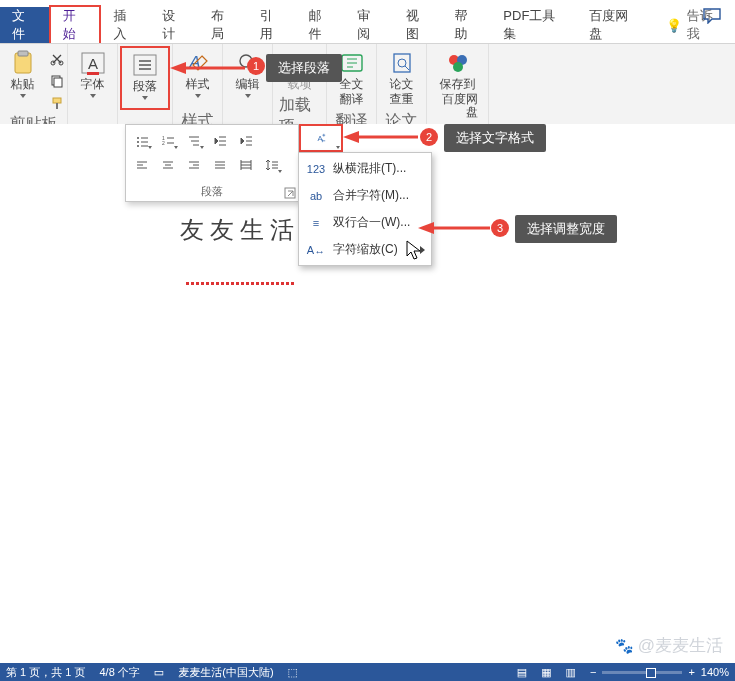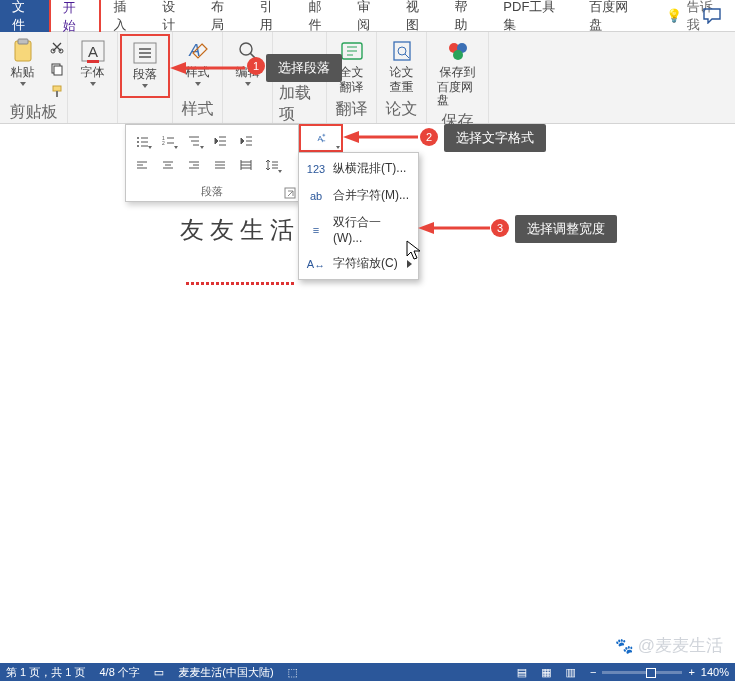--- a/index.html
+++ b/index.html
@@ -1,33 +1,33 @@
 <!DOCTYPE html>
 <html><head>
 <meta charset="utf-8">
 <style>
 *{box-sizing:border-box;margin:0;padding:0;font-family:"Microsoft YaHei",SimSun,sans-serif}
 body{width:735px;height:681px;overflow:hidden;background:#fff;position:relative;font-size:12px}
 
 
-.tabstrip{height:32px;background:#fff;display:flex;align-items:center;border-bottom:1px solid #d4d4d4;position:relative}
+.tabstrip{height:44px;background:#fff;display:flex;align-items:flex-end;border-bottom:1px solid #d4d4d4;position:relative}
 .tab{padding:0 12px;display:flex;align-items:center;color:#444;cursor:pointer;font-size:13px}
 .tab-file{background:#2b579a;color:#fff}
 .tab-active{border:2px solid #e8443a;border-bottom:none;color:#4c1d95}
 .bulb{margin-left:4px;display:flex;align-items:center;gap:4px;color:#666}
 .comment-ico{position:absolute;right:14px;top:8px;color:#2b579a}
 
 
 .ribbon{height:92px;background:#f3f3f3;border-bottom:1px solid #d4d4d4;display:flex;position:relative}
 .grp{border-right:1px solid #e1e1e1;display:flex;flex-direction:column;align-items:center;padding:4px 6px 0;position:relative}
 .grp-body{flex:1;display:flex;align-items:flex-start;gap:4px}
 .grp-label{font-size:16px;color:#666;padding:2px 0 3px}
 .bigbtn{display:flex;flex-direction:column;align-items:center;gap:2px;padding:2px 4px;min-width:42px;cursor:pointer}
 .bigbtn svg{width:28px;height:26px}
-.bigbtn-l{font-size:12px;color:#444;line-height:13px;text-align:left}
+.bigbtn-l{font-size:12px;color:#444;line-height:13px;text-align:right}
 .caret{width:0;height:0;border-left:3px solid transparent;border-right:3px solid transparent;border-top:4px solid #666;margin-top:1px}
 .clip-side{display:flex;flex-direction:column;gap:4px;padding-top:2px}
 .clip-side .sbtn{width:18px;height:18px;display:flex;align-items:center;justify-content:center}
 
 .active-box{border:2px solid #e8443a}
 
 
 .para-panel{position:absolute;left:125px;top:124px;width:174px;height:78px;background:#fff;border:1px solid #c6c6c6;box-shadow:2px 3px 6px rgba(0,0,0,.2);z-index:30}
 .para-rows{display:flex;flex-direction:column;padding:4px}
 .para-row{display:flex;gap:2px;padding:2px 0}
@@ -35,21 +35,21 @@
 .pbtn svg{width:14px;height:14px}
 .pbtn .mini-caret{position:absolute;right:1px;bottom:1px;width:0;height:0;border-left:2px solid transparent;border-right:2px solid transparent;border-top:3px solid #666}
 .para-lbl{text-align:center;font-size:11px;color:#666;padding:3px 0}
 .dlgexp{position:absolute;right:2px;bottom:2px;width:12px;height:12px}
 
 
 .textdir-box{position:absolute;left:299px;top:124px;width:44px;height:28px;border:2px solid #e8443a;z-index:35;display:flex;align-items:center;justify-content:center;background:#fff}
 .textdir-box .pbtn{width:100%;height:100%}
 
 
-.ddmenu{position:absolute;left:298px;top:152px;width:121px;background:#fff;border:1px solid #c6c6c6;box-shadow:2px 3px 6px rgba(0,0,0,.25);z-index:40;padding:2px}
+.ddmenu{position:absolute;left:298px;top:152px;width:134px;background:#fff;border:1px solid #c6c6c6;box-shadow:2px 3px 6px rgba(0,0,0,.25);z-index:40;padding:2px}
 .mi{display:flex;align-items:center;gap:8px;padding:5px 6px;font-size:12px;color:#333;cursor:pointer;position:relative}
 .mi .mico{width:18px;display:flex;justify-content:center;color:#2b579a;font-size:11px}
 .mi.sel{background:#cfe2f8;border:1px solid #7fa8d8;padding:4px 5px}
 .mi .subarr{position:absolute;right:4px;width:0;height:0;border-top:4px solid transparent;border-bottom:4px solid transparent;border-left:5px solid #444}
 
 
 .num-badge{width:18px;height:18px;border-radius:50%;background:#e8443a;color:#fff;font-size:11px;display:flex;align-items:center;justify-content:center;position:absolute;z-index:60}
 .callout{position:absolute;background:#555;color:#fff;font-size:13px;padding:5px 12px;border-radius:2px;z-index:60}
 
 

